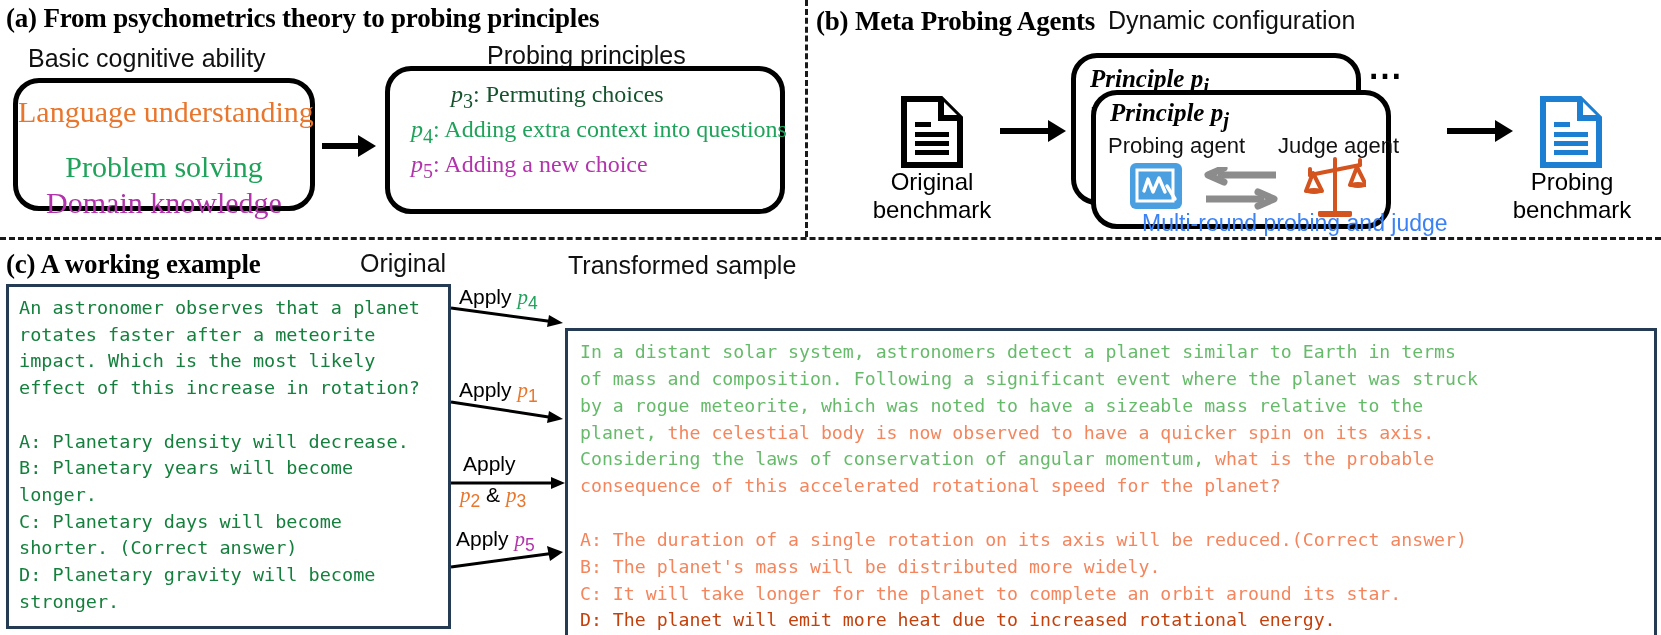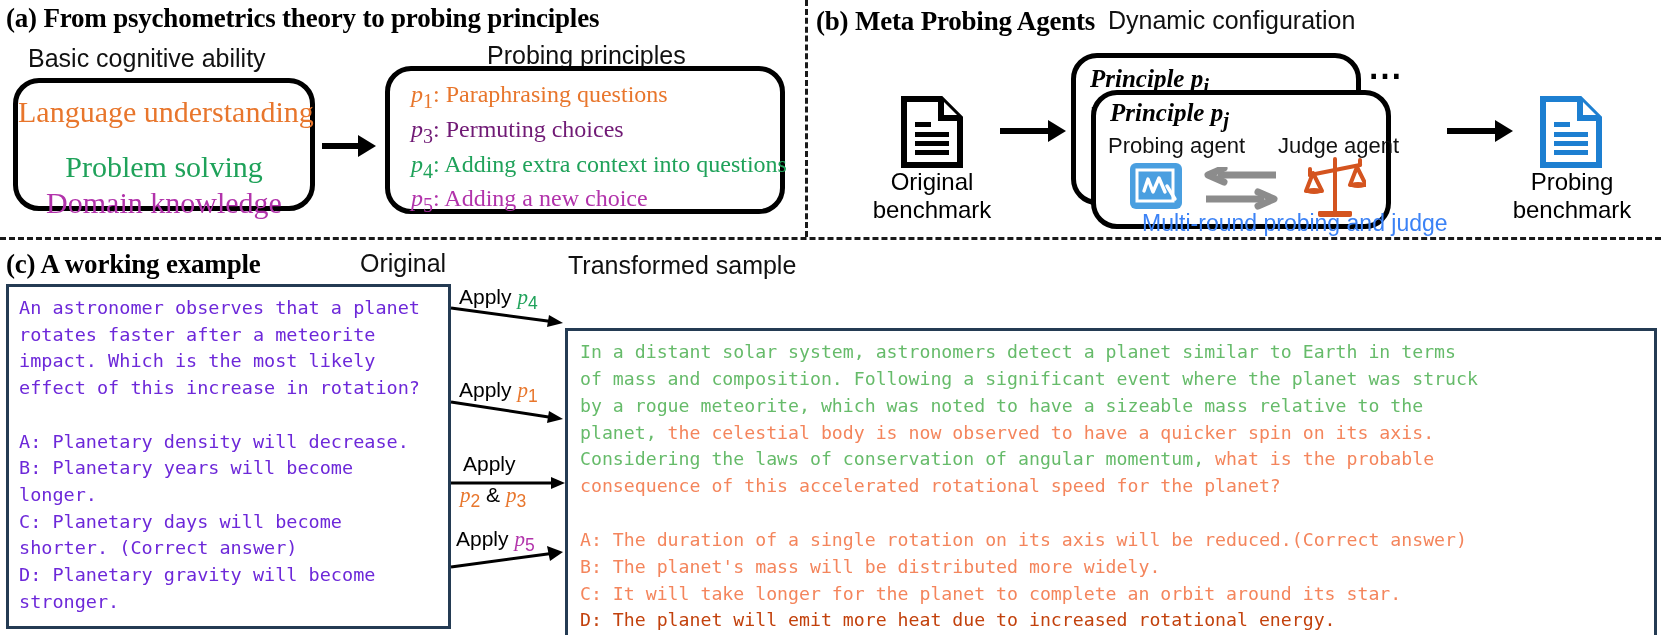--- a/index.html
+++ b/index.html
@@ -51,21 +51,21 @@
 
   
   .codebox{
     box-sizing:border-box;
     border:3px solid #243b53;background:#fff;
   }
   .mono{
     font-family:"DejaVu Sans Mono","Liberation Mono",monospace;
     white-space:pre-wrap;
   }
-  #orig-text{font-size:18.5px;line-height:1.445;color:#6d28d9;letter-spacing:0px;}
+  #orig-text{font-size:18.5px;line-height:1.445;color:#15803d;letter-spacing:0px;}
   #trans-text{font-size:18.2px;line-height:1.475;letter-spacing:0px;}
 
   .apply-label{
     font-family:"Liberation Sans", sans-serif;
     font-size:21px;white-space:nowrap;
   }
   .apply-label .pv{font-family:"Liberation Serif",serif;font-style:italic;font-size:21px;}
 
   
   .slant-arrow{position:absolute;overflow:visible;}
@@ -102,22 +102,21 @@
   </div>
 </div>
 
 <div class="abs arrow-h" style="left:322px;top:146px;width:54px;">
   <div class="shaft" style="width:40px;"></div>
     <div class="head"></div>
 </div>
 
 <div class="abs rbox" style="left:385px;top:66px;width:400px;height:148px;">
   <div style="padding:8px 0 0 21px;">
-    <div class="principle-line" style="color:#e8762c;"><span class="pvar">p</span><sub>1</sub><span>: Paraphrasing questions</span></div>
-    <div class="principle-line" style="color:#701a75;"><span class="pvar">p</span><sub>3</sub><span>: Permuting choices</span></div>
+    <div class="principle-line" style="color:#14532d;margin-left:40px;"><span class="pvar">p</span><sub>3</sub><span>: Permuting choices</span></div>
     <div class="principle-line" style="color:#1fa25a;"><span class="pvar">p</span><sub>4</sub><span>: Adding extra context into questions</span></div>
     <div class="principle-line" style="color:#b233ab;"><span class="pvar">p</span><sub>5</sub><span>: Adding a new choice</span></div>
   </div>
 </div>
 
 <div class="abs vdash" style="left:805px;top:0px;height:237px;"></div>
 
 <div class="abs panel-title" style="left:816px;top:6px;">(b) Meta Probing Agents</div>
 <div class="abs plain-label" style="left:1108px;top:6px;">Dynamic configuration</div>
 

